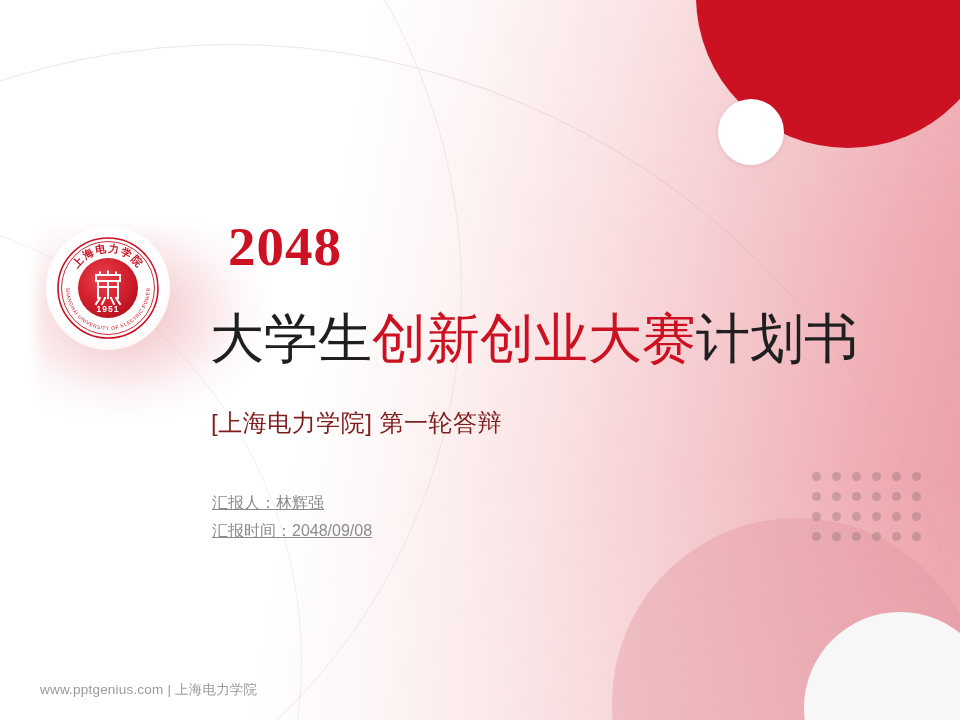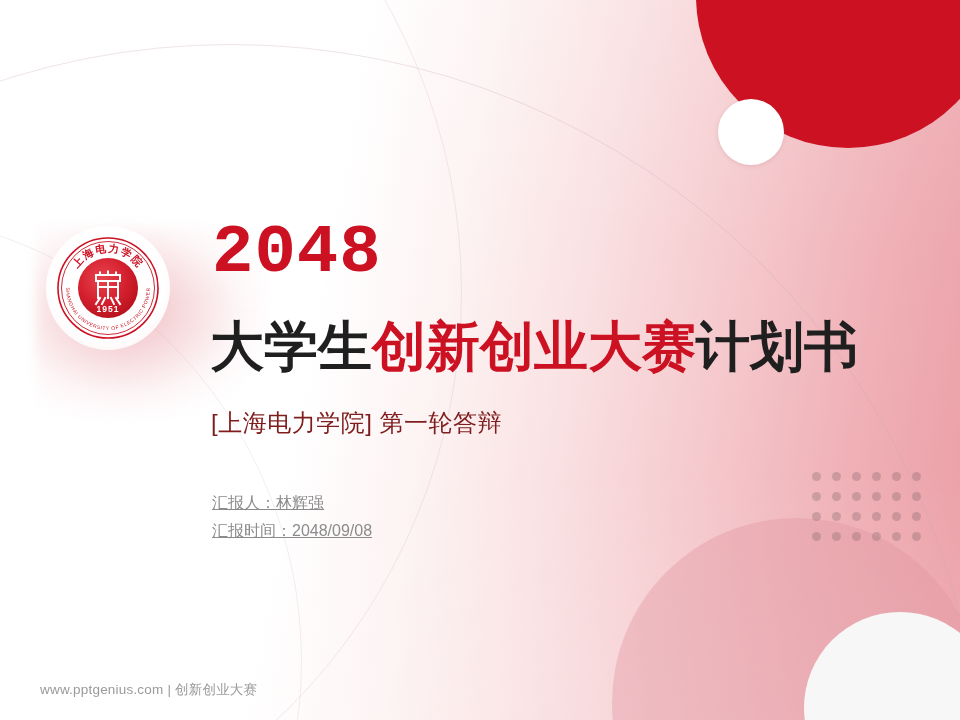--- a/index.html
+++ b/index.html
@@ -138,34 +138,34 @@
     inset: -8px;
     border-radius: 50%;
     background: radial-gradient(circle at 50% 45%,
         #ffffff 0%, #ffffff 62%, rgba(255,255,255,0.75) 80%, rgba(255,255,255,0) 100%);
   }
   .logo svg { position: absolute; inset: 0; }
 
   
   .year {
     position: absolute;
-    left: 212px; top: 219px;
-    font-size: 69px;
+    left: 228px; top: 219px;
+    font-size: 55px;
     font-weight: 700;
     letter-spacing: 1px;
     color: #cc1122;
     line-height: 1;
-    font-family: Liberation Mono, monospace;
+    font-family: Liberation Serif, serif;
   }
 
   .headline {
     position: absolute;
-    left: 210px; top: 316px;
+    left: 210px; top: 308px;
     font-size: 54px;
-    font-weight: 700;
+    font-weight: 400;
     letter-spacing: 0px;
     line-height: 1.12;
     white-space: nowrap;
     font-family: "Liberation Sans", "DejaVu Sans", sans-serif;
   }
   .headline .dark { color: #1f1f1f; }
   .headline .red  { color: #cc1122; }
 
   .subtitle {
     position: absolute;
@@ -294,15 +294,15 @@
     <span class="dark">大学生</span><span class="red">创新创业大赛</span><span class="dark">计划书</span>
   </div>
 
   <div class="subtitle">[上海电力学院] 第一轮答辩</div>
 
   <div class="meta">
     <div>汇报人：林辉强</div>
     <div>汇报时间：2048/09/08</div>
   </div>
 
-  <div class="footer">www.pptgenius.com | 创新创业大赛</div>
+  <div class="footer">www.pptgenius.com | 上海电力学院</div>
 
 </div>
 
 </body></html>

